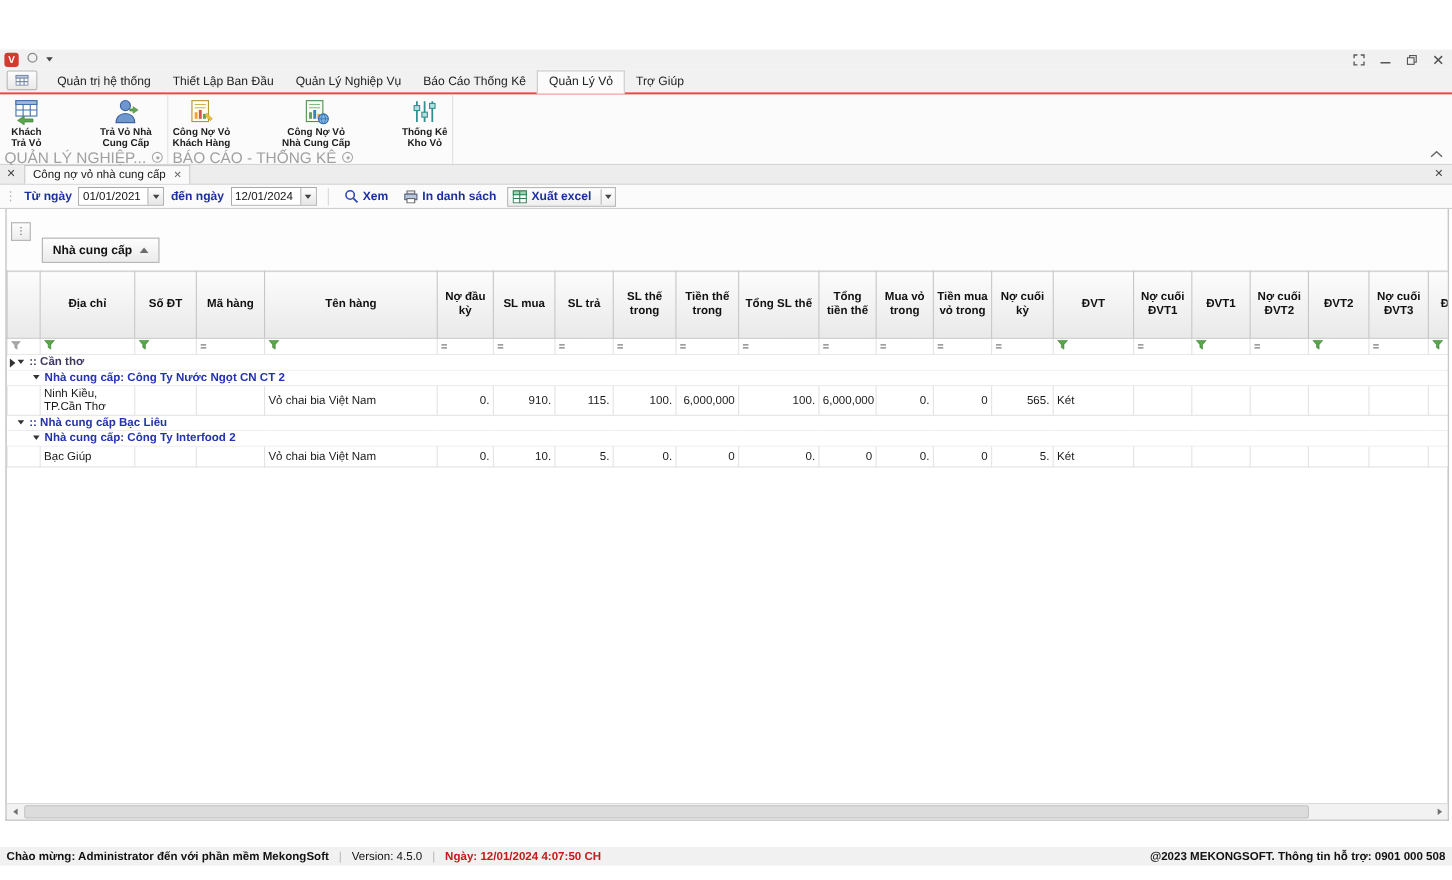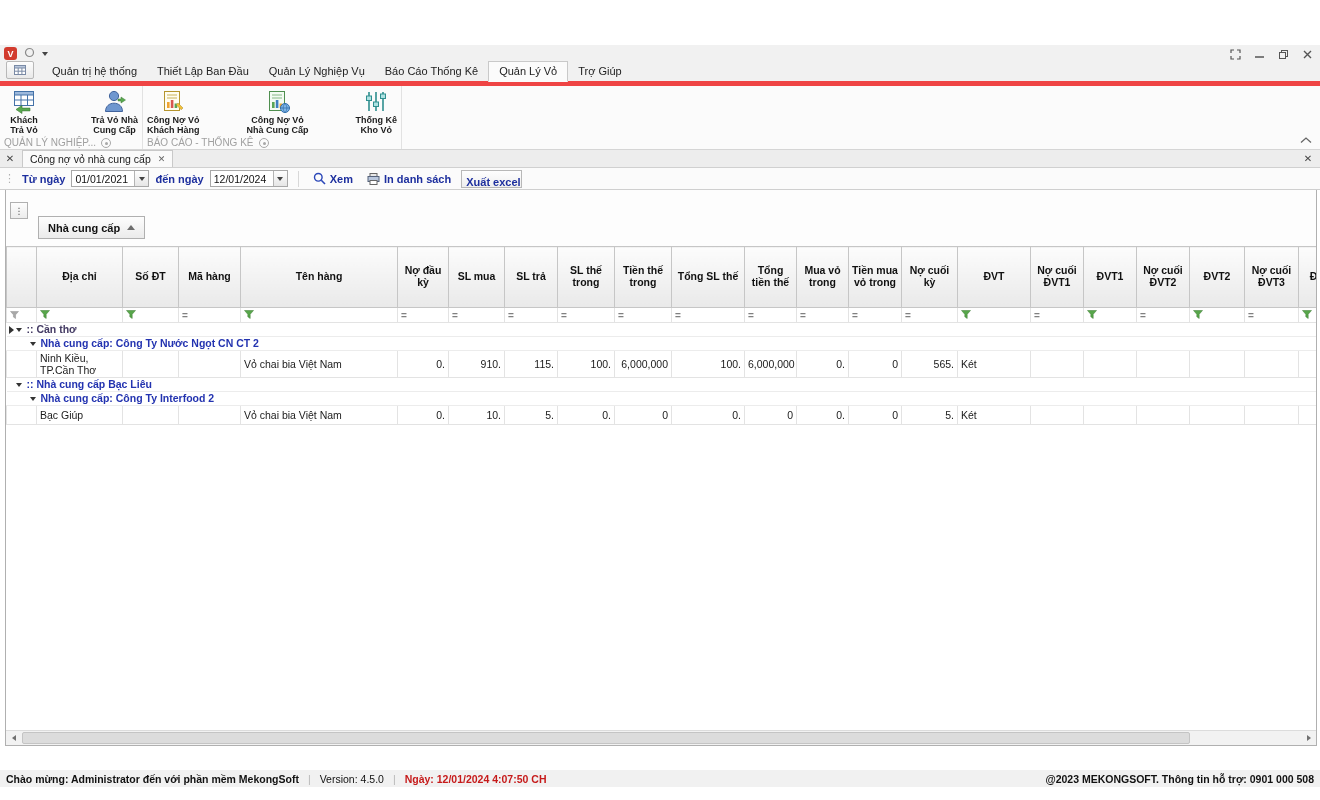--- a/index.html
+++ b/index.html
@@ -12,36 +12,36 @@
   .logo{width:13px;height:13px;background:#d23b2e;color:#fff;border-radius:3px;font-size:9px;
     font-weight:bold;display:flex;align-items:center;justify-content:center;}
   .tb-title{position:absolute;left:0;top:2px;width:100%;text-align:center;font-size:11px;}
   .tb-title b{font-weight:bold;color:#111;}
   .tb-title .suffix{color:#9a9a9a;}
   .tb-right{position:absolute;right:6px;top:3px;display:flex;gap:11px;align-items:center;}
   .wbtn{width:13px;height:13px;display:flex;align-items:center;justify-content:center;}
 
   
   .tabrow{position:absolute;left:0;top:63px;width:1320px;height:23px;background:#f1f1f1;
-    border-bottom:5px solid #ef4444;display:flex;align-items:flex-end;padding-left:6px;}
+    border-bottom:2px solid #ef4444;display:flex;align-items:flex-end;padding-left:6px;}
   .appmenu{width:28px;height:18px;border:1px solid #b8b8b8;border-radius:2px;margin:0 8px 2px 0;
     background:linear-gradient(#fdfdfd,#e9e9e9);display:flex;align-items:center;justify-content:center;gap:2px;}
   .rtabs{display:flex;align-items:flex-end;}
   .rtab{padding:3px 10px 4px;font-size:11px;color:#222;white-space:nowrap;}
   .rtab.active{background:#fbfbfb;border:1px solid #c9c9c9;border-bottom:1px solid #fbfbfb;margin-bottom:-1px;}
 
   
   .ribbon{position:absolute;left:0;top:86px;width:1320px;height:64px;background:#fbfbfb;
     border-bottom:1px solid #d5d5d5;display:flex;}
   .rgroup{display:flex;flex-direction:column;border-right:1px solid #e2e2e2;padding:0 1px;}
   .rbtns{display:flex;flex:1;align-items:stretch;gap:41px;}
   .rbtn{min-width:46px;padding:2px 3px 0;display:flex;flex-direction:column;align-items:center;}
   .ricon{height:26px;display:flex;align-items:center;justify-content:center;}
   .rlbl{font-size:9px;font-weight:bold;color:#1c1c1c;text-align:center;line-height:1.12;margin-top:1px;white-space:nowrap;}
-  .rcap{height:13px;display:flex;align-items:center;gap:5px;padding:0 3px;color:#a0a0a0;font-size:10px;white-space:nowrap;}
+  .rcap{height:13px;display:flex;align-items:center;gap:5px;padding:0 3px;color:#a0a0a0;font-size:14px;white-space:nowrap;}
   .launcher{width:10px;height:10px;border:1px solid #a8a8a8;border-radius:50%;position:relative;flex:0 0 auto;}
   .launcher::after{content:'';position:absolute;left:3px;top:3px;width:3px;height:3px;background:#a8a8a8;border-radius:50%;}
   .ribbon-collapse{position:absolute;right:6px;bottom:2px;width:16px;height:13px;
     display:flex;align-items:center;justify-content:center;}
 
   
   .docstrip{position:absolute;left:0;top:150px;width:1320px;height:18px;background:#ededed;
     border-bottom:1px solid #d0d0d0;display:flex;align-items:flex-end;}
   .dclose{width:16px;height:15px;display:flex;align-items:center;justify-content:center;
     color:#444;font-size:10px;margin:0 2px 1px;}
@@ -55,21 +55,21 @@
     border-bottom:1px solid #cfcfcf;display:flex;align-items:center;gap:6px;padding:0 4px;}
   .grip{color:#b0b0b0;font-size:11px;margin-right:1px;}
   .tlabel{color:#1d2f9e;font-weight:bold;white-space:nowrap;}
   .combo{display:flex;height:17px;border:1px solid #a8a8a8;background:#fff;}
   .combo input{border:none;outline:none;width:62px;font-size:10.5px;padding:0 3px;font-family:inherit;color:#111;}
   .combo-btn{width:14px;border-left:1px solid #b4b4b4;background:linear-gradient(#fefefe,#e6e6e6);
     display:flex;align-items:center;justify-content:center;}
   .caret{width:0;height:0;border-left:3.5px solid transparent;border-right:3.5px solid transparent;border-top:4px solid #444;}
   .vsep{width:1px;height:16px;background:#d8d8d8;margin:0 4px;}
   .tbtn{display:flex;align-items:center;gap:4px;color:#1d2f9e;font-weight:bold;padding:1px 4px;white-space:nowrap;}
-  .tbtn.excel{border:1px solid #b8b8b8;background:linear-gradient(#fefefe,#efefef);height:18px;padding-right:0;flex-direction:column;}
+  .tbtn.excel{border:1px solid #b8b8b8;background:linear-gradient(#fefefe,#efefef);height:18px;padding-right:0;}
   .excel-split{border-left:1px solid #b8b8b8;margin-left:4px;width:13px;height:100%;
     display:flex;align-items:center;justify-content:center;}
 
   
   .content{position:absolute;left:5px;top:190px;width:1312px;height:556px;background:#fff;
     border:1px solid #b0b0b0;border-top:none;overflow:hidden;}
   .grouppanel{position:relative;height:56px;background:#fdfdfd;}
   .tinybtn{position:absolute;left:4px;top:12px;width:18px;height:17px;border:1px solid #b0b0b0;
     background:linear-gradient(#fdfdfd,#ececec);display:flex;align-items:center;justify-content:center;
     color:#555;font-size:9px;}

